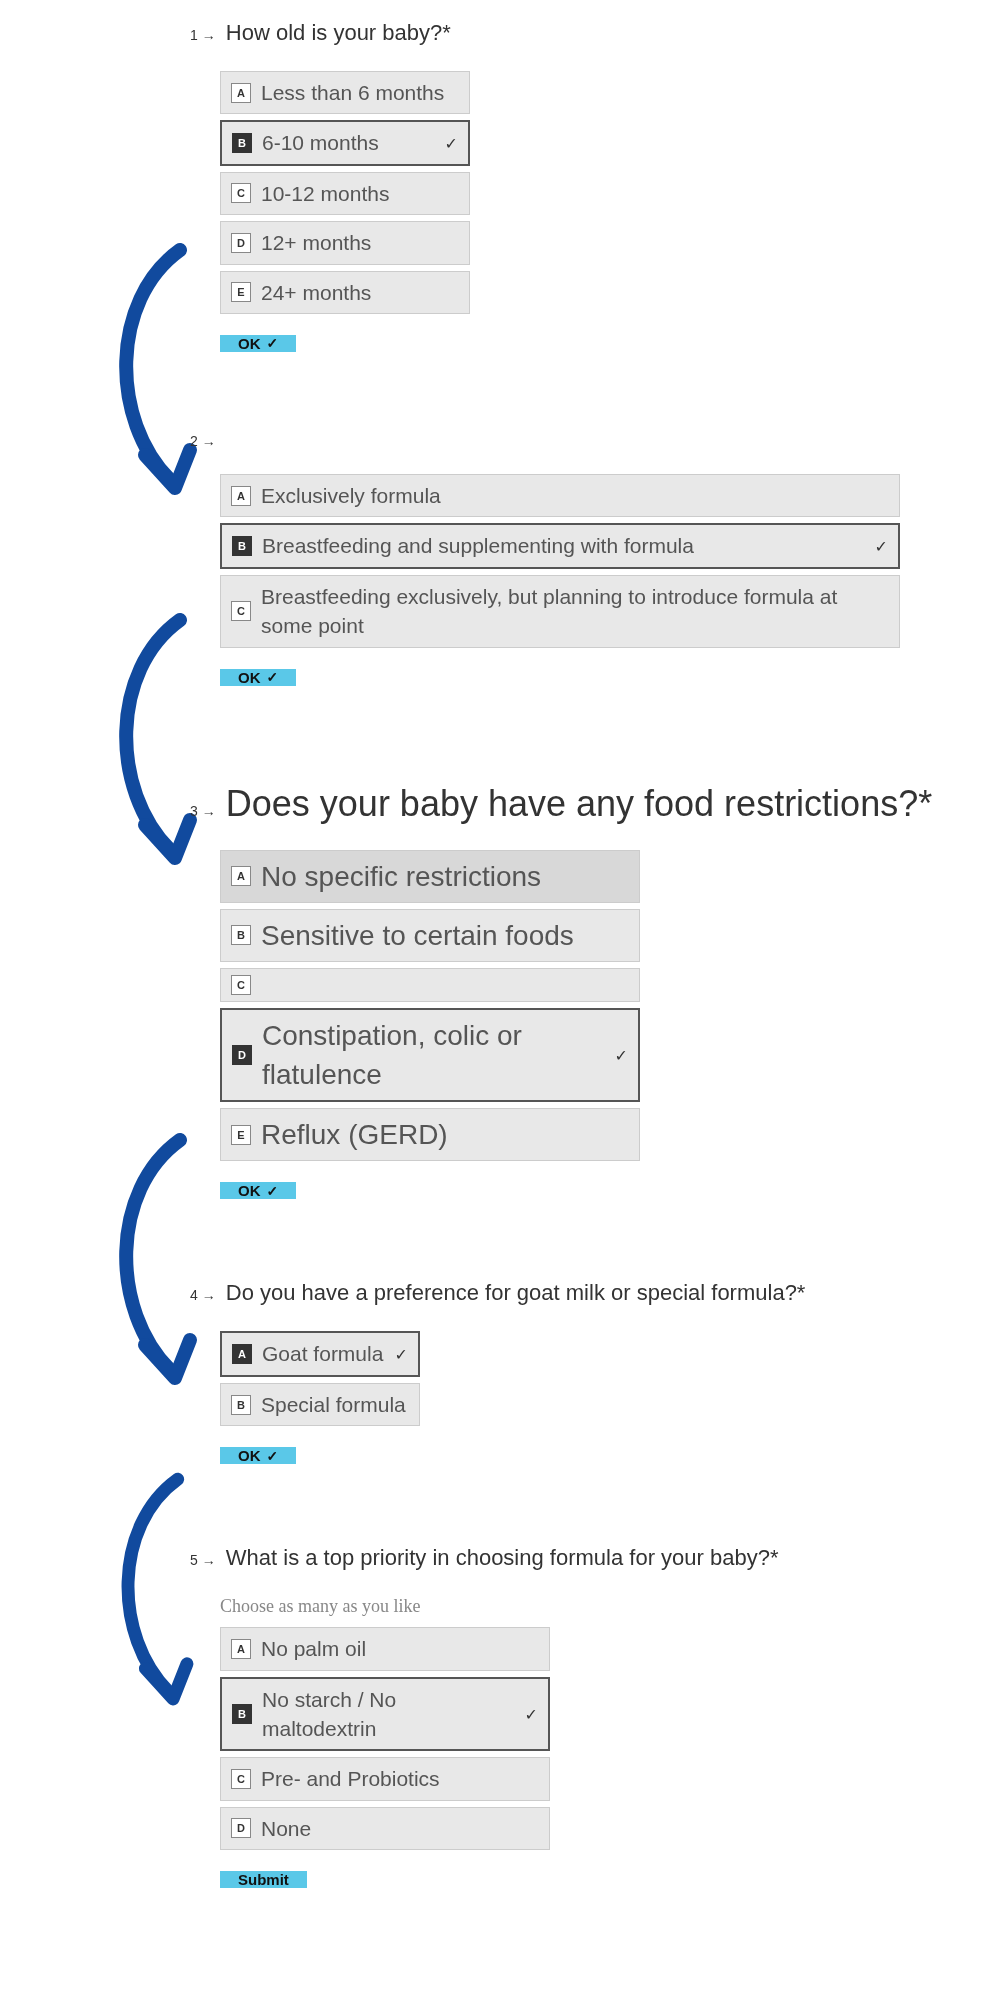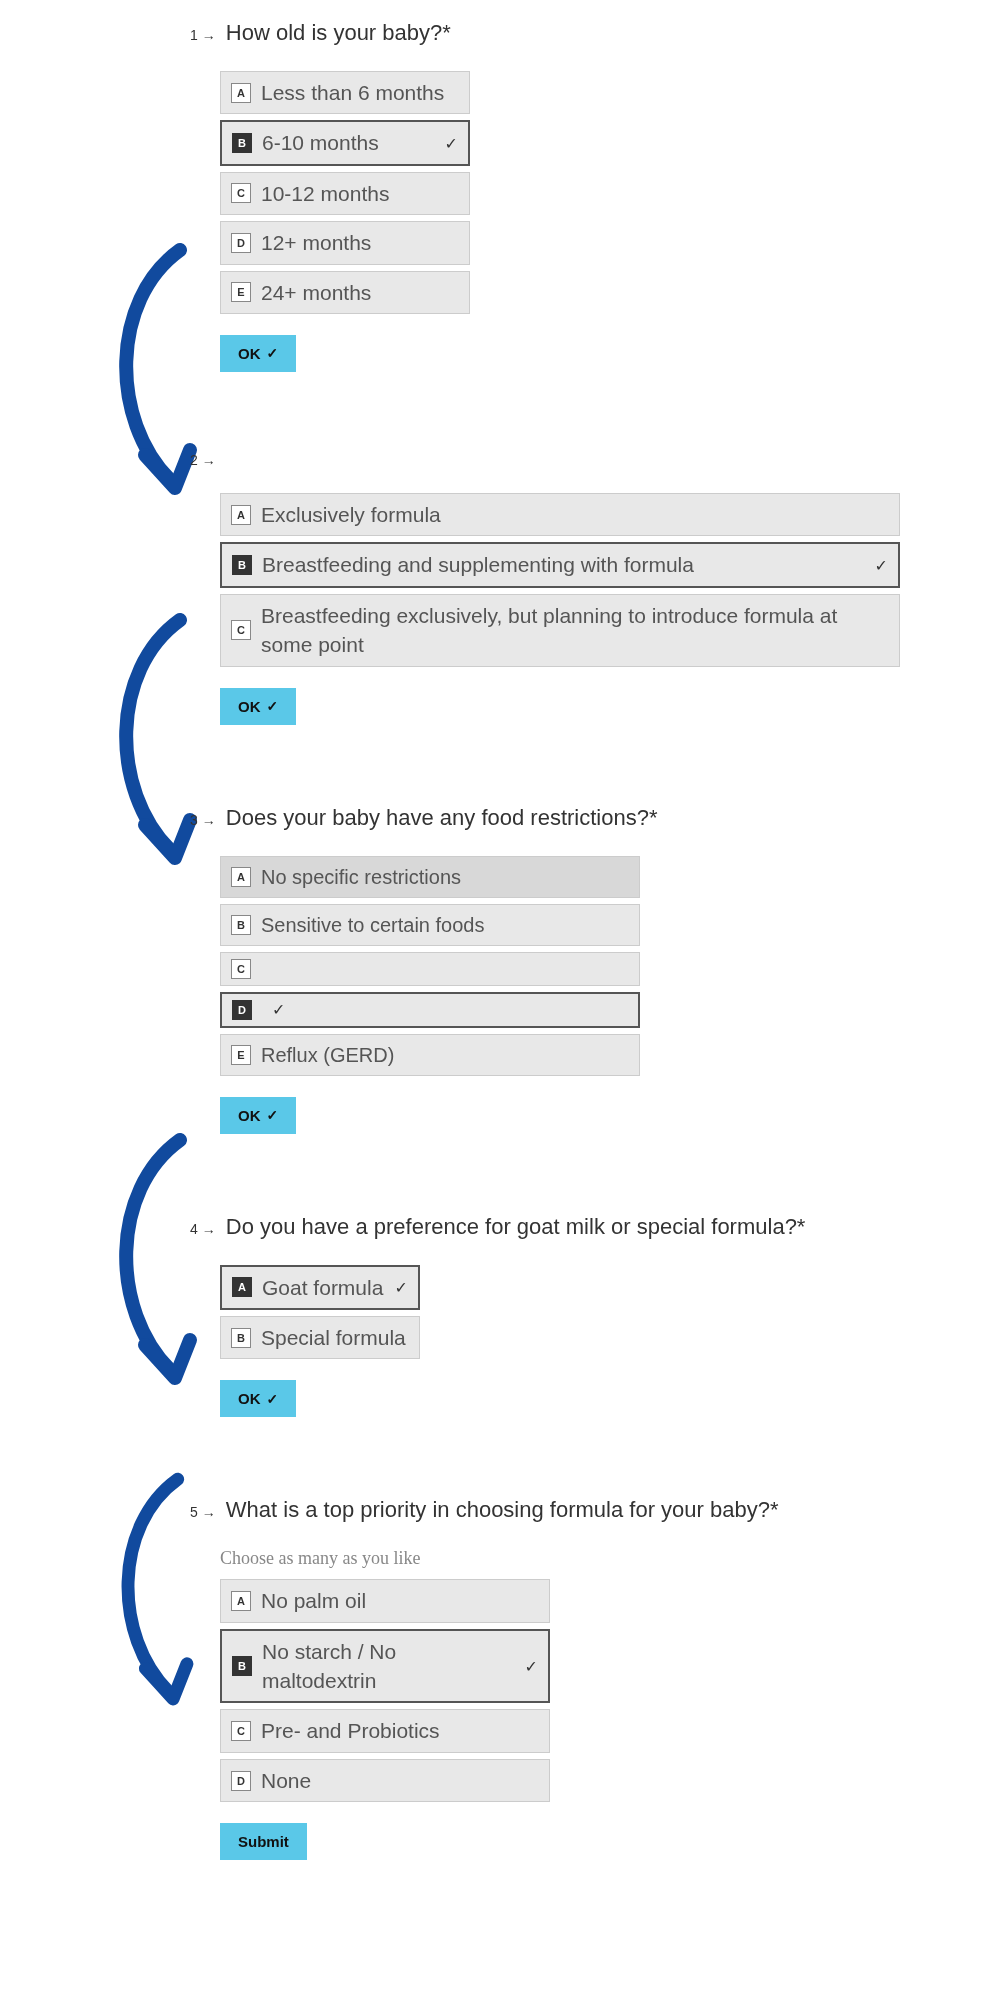--- a/index.html
+++ b/index.html
@@ -30,21 +30,21 @@
   .q-arrow-small {
     font-size: 14px;
     color: #333;
     margin-right: 10px;
   }
   .q-text {
     font-size: 22px;
     color: #333;
     font-weight: 400;
   }
-  .q-text.large { font-size: 22px; }
+  .q-text.large { font-size: 36px; margin-top: 16px; }
   .options { margin-left: 30px; }
   .option {
     display: flex;
     align-items: center;
     background: #e8e8e8;
     border: 1px solid #ccc;
     padding: 6px 10px;
     margin-bottom: 6px;
     cursor: pointer;
     position: relative;
@@ -73,34 +73,34 @@
     background: #333;
     color: #fff;
     border-color: #333;
   }
   .option .label {
     font-size: 21px;
     color: #555;
     flex: 1;
     line-height: 1.4;
   }
-  .option .label.large { font-size: 20px; }
+  .option .label.large { font-size: 28px; }
   .option .check {
     font-size: 16px;
     color: #333;
     margin-left: 10px;
   }
   .ok-btn {
     display: inline-flex;
     align-items: center;
     background: #5ac8e8;
     color: #111;
     font-weight: 700;
     font-size: 15px;
-    padding: 10px 18px;
+    padding: 0 18px;
     margin-top: 15px;
     margin-left: 30px;
     cursor: pointer;
     border: none;
   }
   .ok-btn .chk { margin-left: 6px; font-size: 14px; }
   .helper {
     margin-left: 30px;
     font-size: 18px;
     color: #888;
@@ -205,20 +205,21 @@
         </div>
         <div class="option w-med">
           <span class="key">B</span>
           <span class="label large">Sensitive to certain foods</span>
         </div>
         <div class="option w-med">
           <span class="key">C</span>
         </div>
         <div class="option w-med selected">
           <span class="key">D</span>
+          <span class="label large">Constipation, colic or flatulence</span>
           <span class="check">✓</span>
         </div>
         <div class="option w-med">
           <span class="key">E</span>
           <span class="label large">Reflux (GERD)</span>
         </div>
       </div><button class="ok-btn">
         <span>OK</span>
         <span class="chk">✓</span>
       </button></div>

